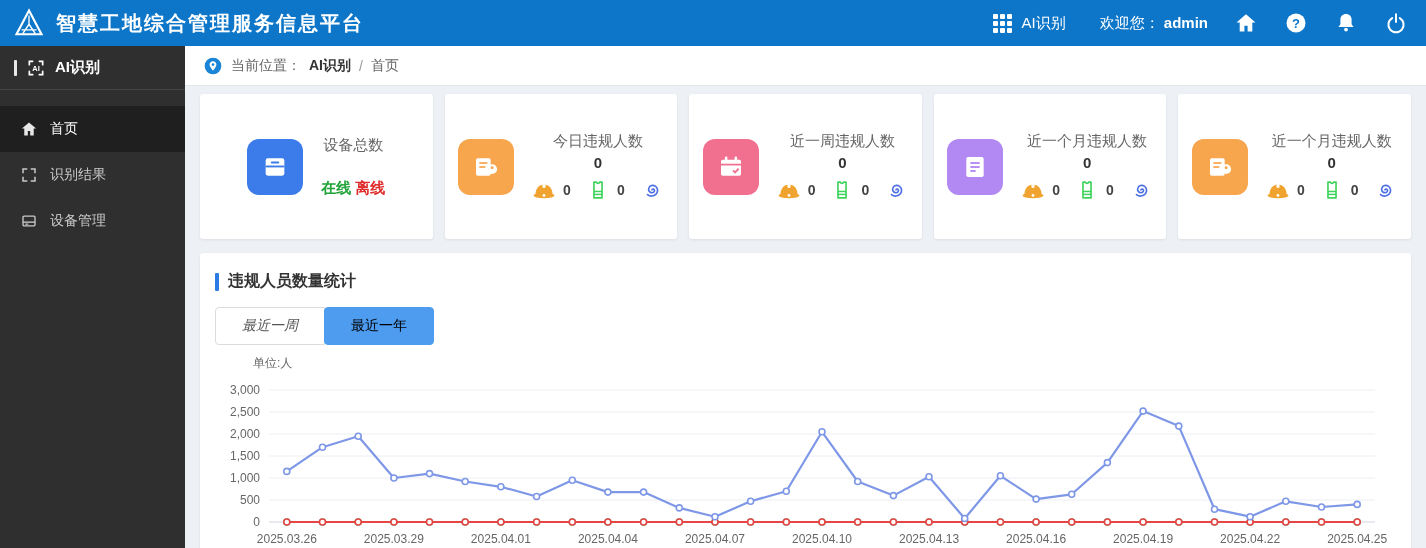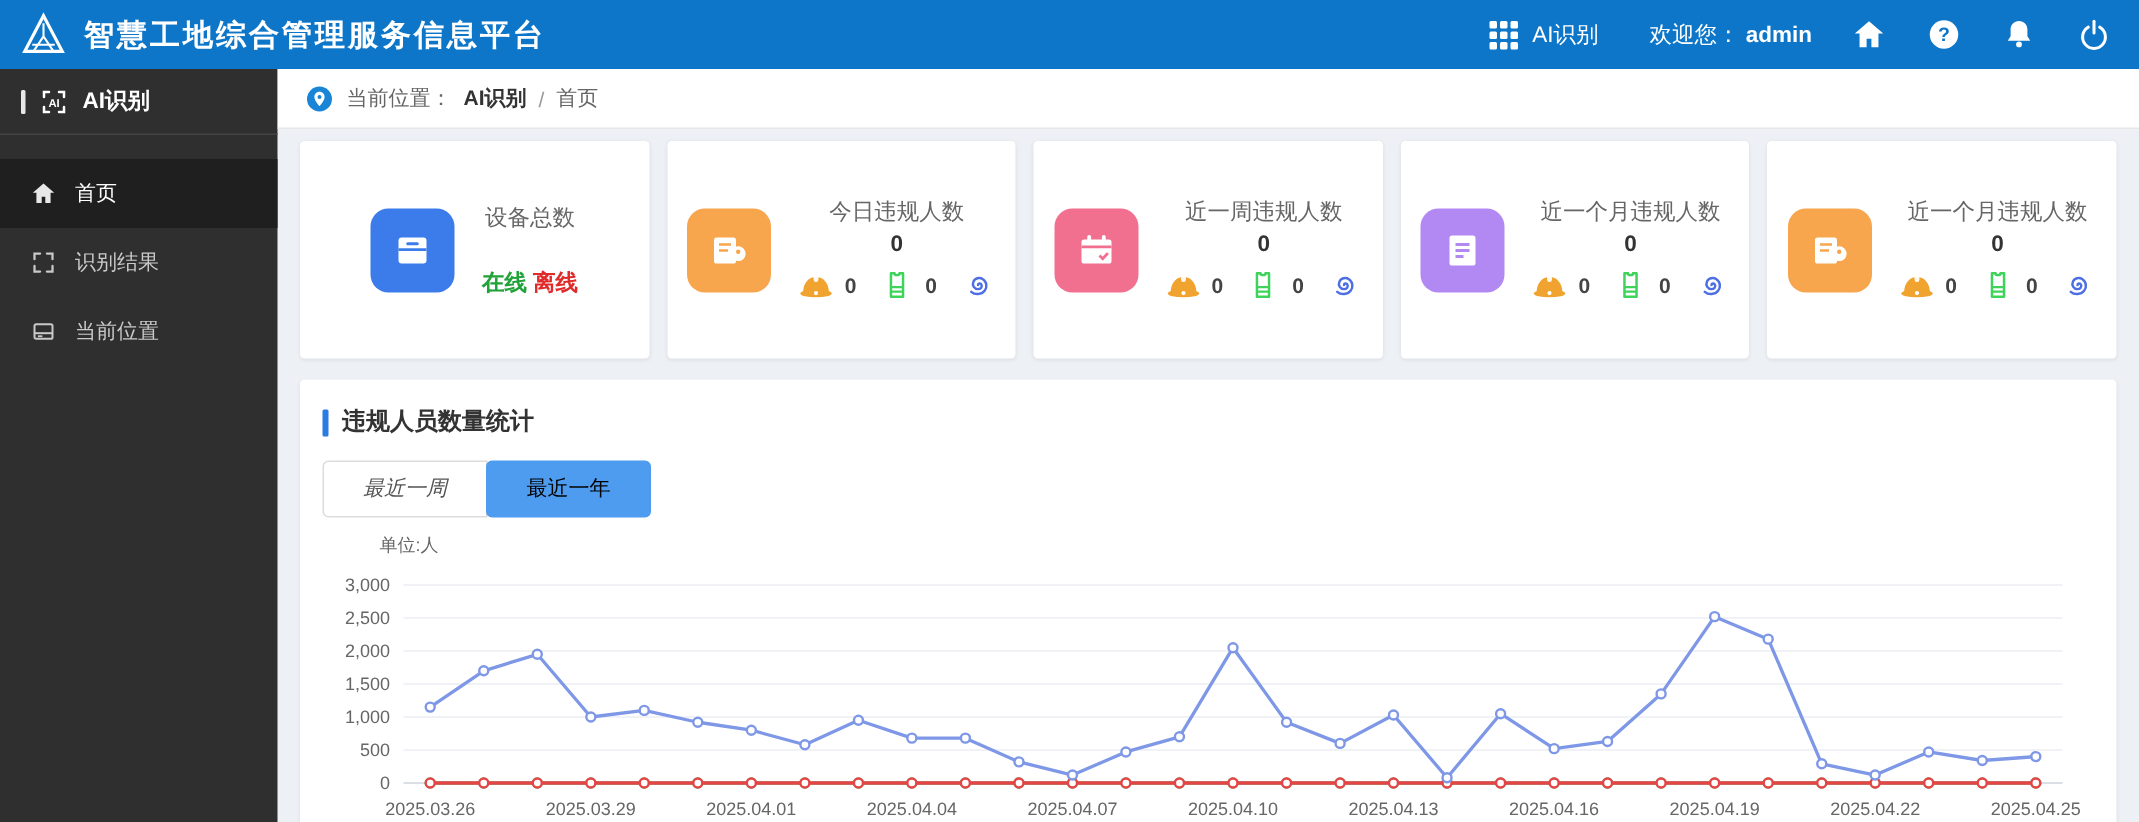--- a/index.html
+++ b/index.html
@@ -149,21 +149,21 @@
         <path d="M4 9V4h5 M15 4h5v5 M20 15v5h-5 M9 20H4v-5" stroke="#c9c9c9" stroke-width="2" fill="none" stroke-linecap="round"></path>
       </svg>
       <span>识别结果</span>
     </div>
     <div class="sb-item">
       <svg viewBox="0 0 24 24">
         <rect x="4" y="5.5" width="16" height="13" rx="1.5" fill="none" stroke="#c9c9c9" stroke-width="1.8"></rect>
         <line x1="4" y1="13.5" x2="20" y2="13.5" stroke="#c9c9c9" stroke-width="1.8"></line>
         <line x1="7" y1="16.2" x2="11" y2="16.2" stroke="#c9c9c9" stroke-width="1.6"></line>
       </svg>
-      <span>当前位置</span>
+      <span>设备管理</span>
     </div>
   </nav>
 </aside>
 
 <main class="main">
 
   <div class="breadcrumb">
     <svg class="bc-pin" viewBox="0 0 24 24">
       <circle cx="12" cy="12" r="10" fill="#1a85d6"></circle>
       <path d="M12 6.2c-2.3 0-4.1 1.8-4.1 4.1 0 3 4.1 7.3 4.1 7.3s4.1-4.3 4.1-7.3c0-2.3-1.8-4.1-4.1-4.1z" fill="#fff"></path>

